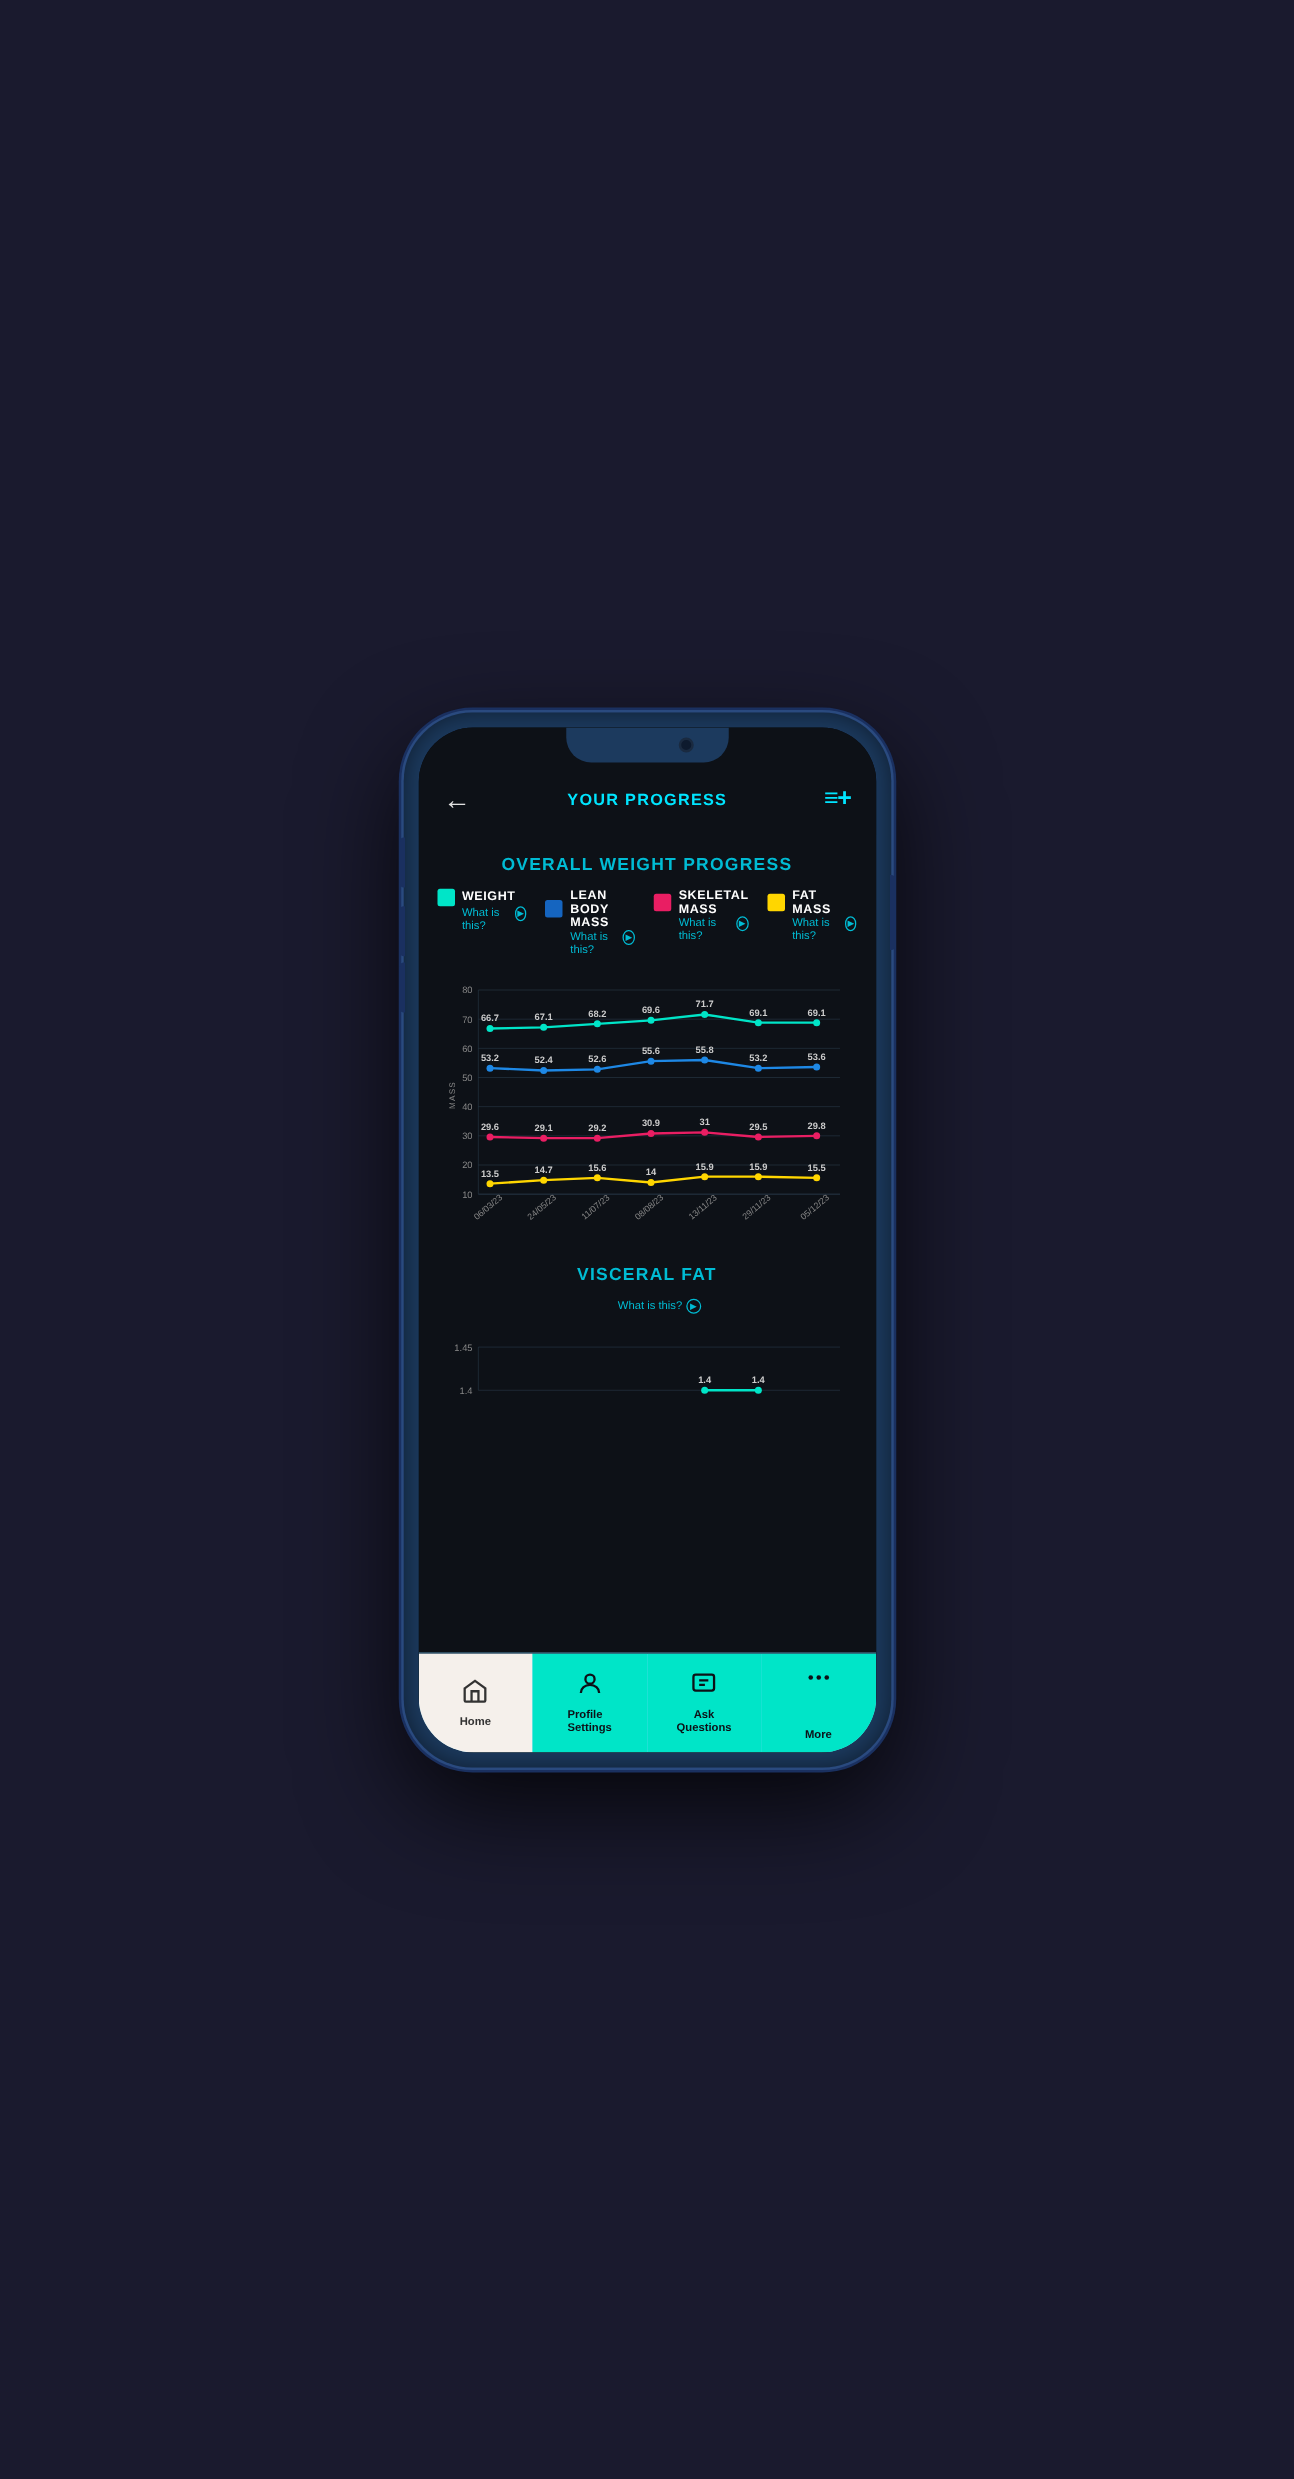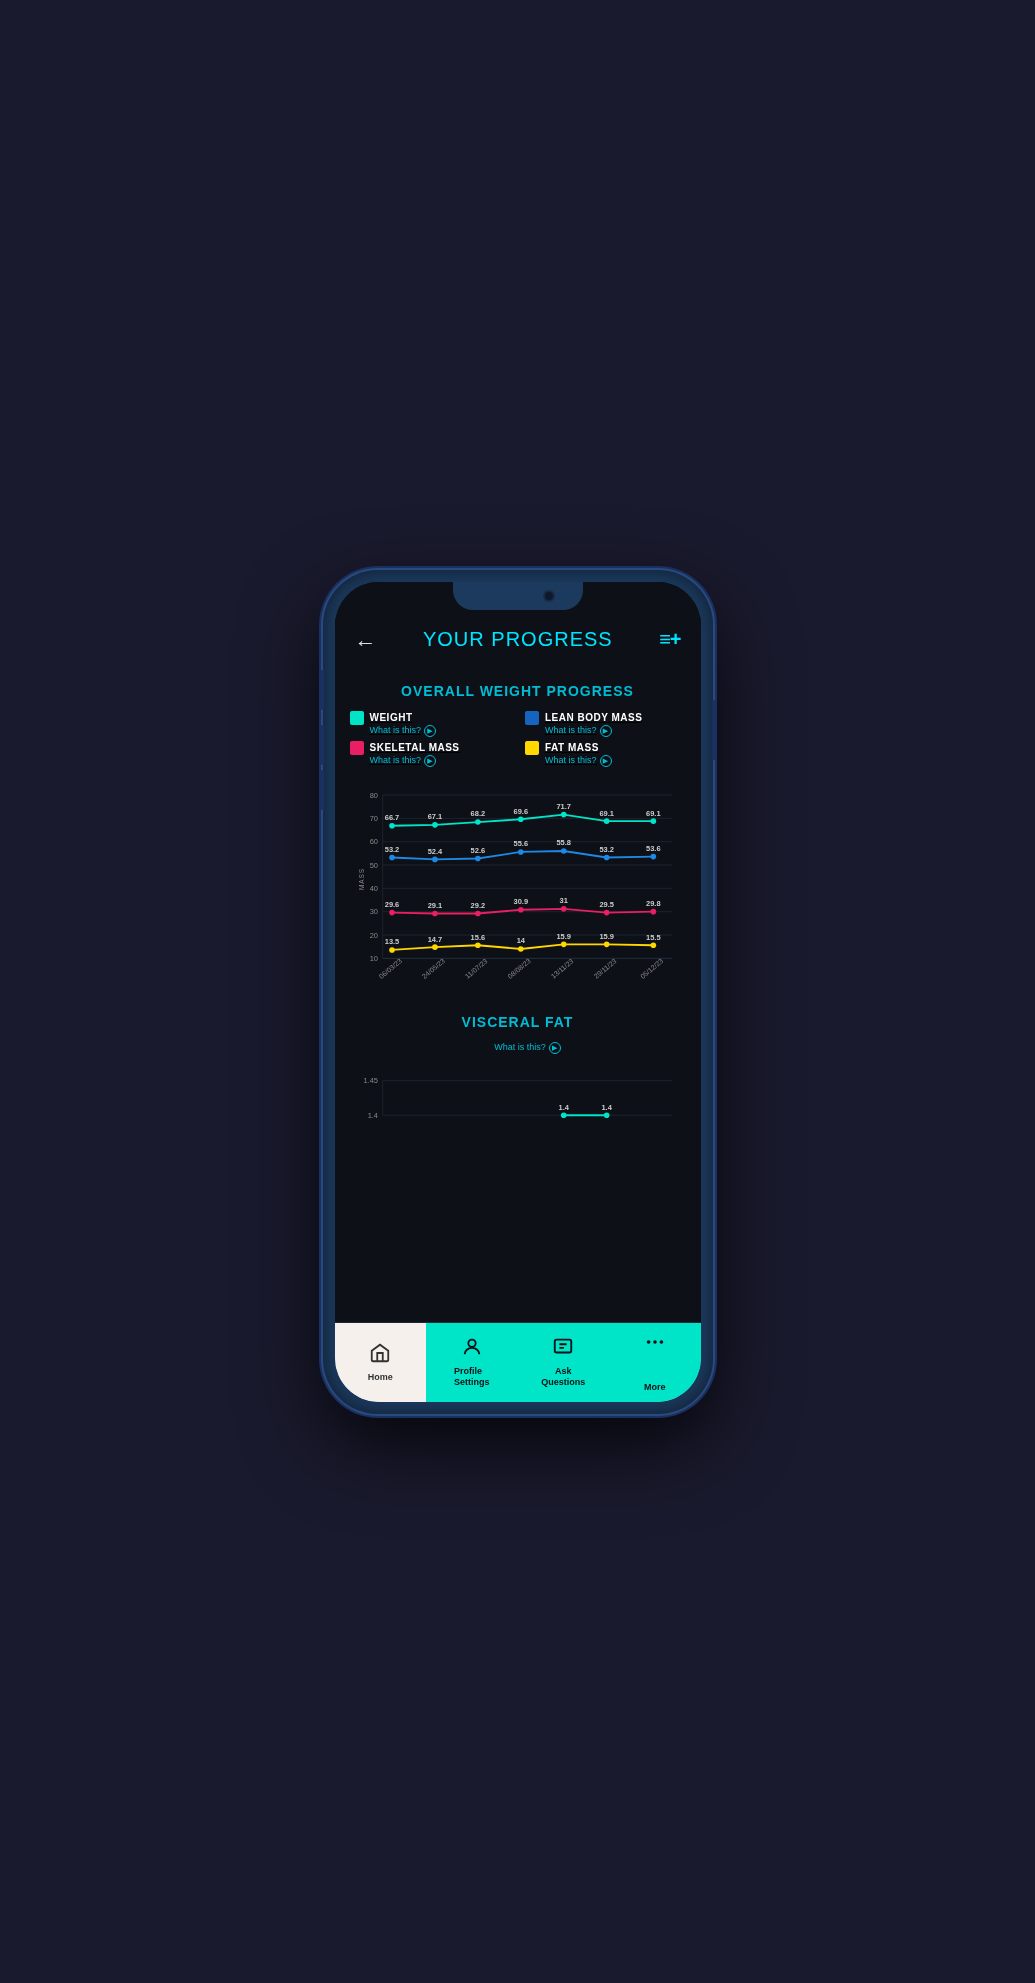--- a/index.html
+++ b/index.html
@@ -90,22 +90,22 @@
       padding: 45px 20px 15px;
       background: #0d1117;
     }
     .back-arrow {
       color: #e0e0e0;
       font-size: 22px;
       cursor: pointer;
     }
     .header-title {
       color: #00e5ff;
-      font-size: 20px;
-      font-weight: 400;
+      font-size: 13px;
+      font-weight: 700;
       letter-spacing: 1px;
     }
     .logo {
       color: #00e5ff;
       font-size: 20px;
       font-weight: 900;
       letter-spacing: -1px;
     }
 
     .scroll-area {
@@ -124,24 +124,23 @@
       font-size: 14px;
       font-weight: 700;
       letter-spacing: 1px;
       text-align: center;
       margin-bottom: 12px;
     }
 
     
     .legend-grid {
       display: grid;
-      grid-template-columns: 1fr 1fr;
+      grid-template-columns: 1fr 1fr 1fr 1fr;
       gap: 4px 15px;
       margin-bottom: 12px;
-      text-decoration: underline;
     }
     .legend-item {
       display: flex;
       flex-direction: column;
     }
     .legend-label-row {
       display: flex;
       align-items: center;
       gap: 6px;
     }

